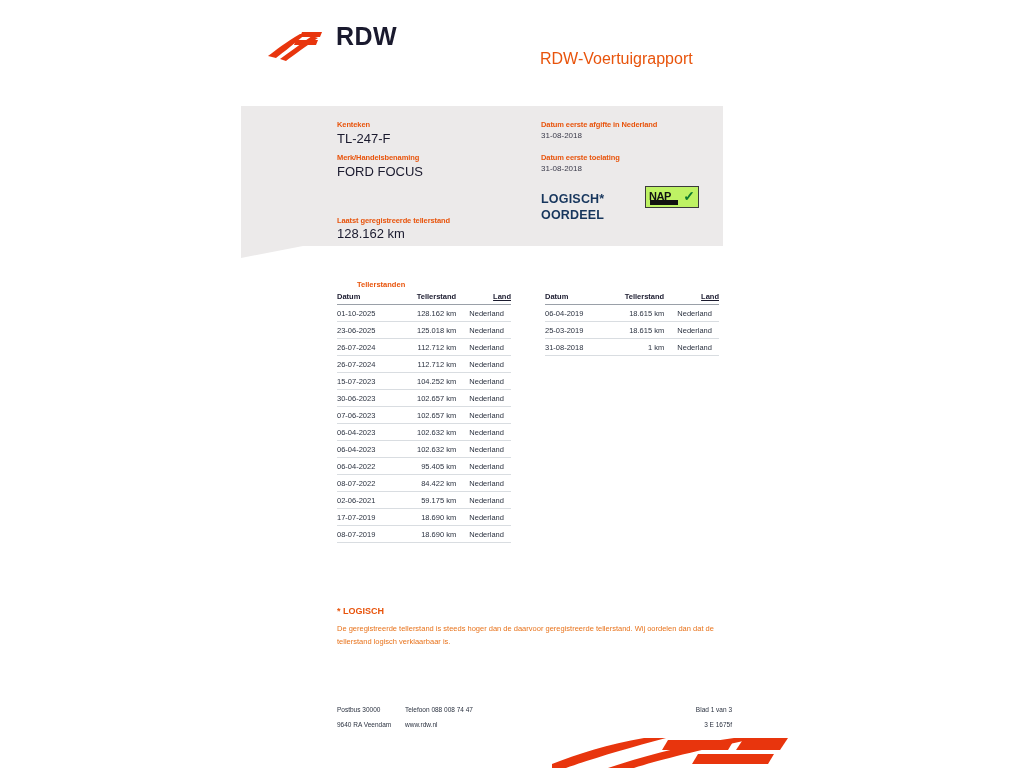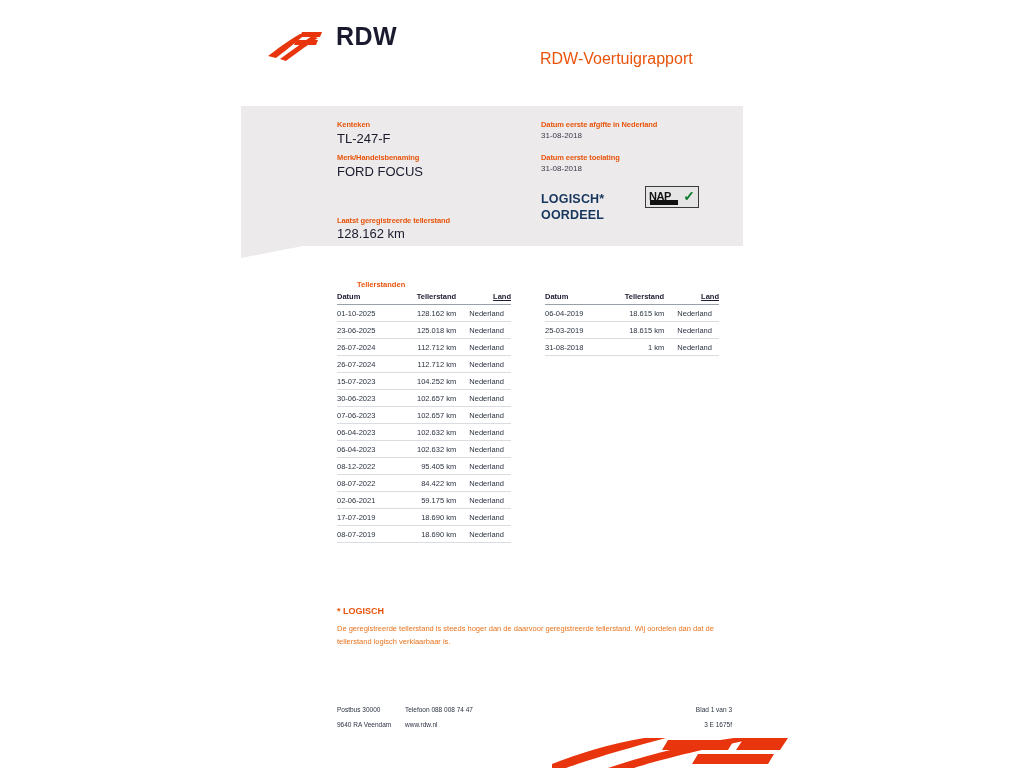--- a/index.html
+++ b/index.html
@@ -84,21 +84,20 @@
   }
 
   
   .panel {
     position: absolute;
     left: 241px;
     top: 106px;
     width: 482px;
     height: 140px;
     background: #eceaea;
-    padding-left: 20px;
   }
   .panel-notch {
     position: absolute;
     left: 241px;
     top: 246px;
     width: 0;
     height: 0;
     border-top: 12px solid #eceaea;
     border-right: 62px solid transparent;
   }
@@ -128,21 +127,21 @@
     color: #17365d;
     line-height: 16px;
     letter-spacing: 0.2px;
   }
   .nap-badge {
     position: absolute;
     left: 645px;
     top: 186px;
     width: 54px;
     height: 22px;
-    background: #e5e5e5;
+    background: #bef264;
     border: 1px solid #3b3b3b;
     box-sizing: border-box;
   }
   .nap-badge .nap-text {
     position: absolute;
     left: 3px;
     top: 3px;
     font-size: 11px;
     font-weight: bold;
     color: #111111;
@@ -360,21 +359,21 @@
           <td class="c-datum">06-04-2023</td>
           <td class="c-stand">102.632 km</td>
           <td class="c-land">Nederland</td>
         </tr>
         <tr>
           <td class="c-datum">06-04-2023</td>
           <td class="c-stand">102.632 km</td>
           <td class="c-land">Nederland</td>
         </tr>
         <tr>
-          <td class="c-datum">08-12-2022</td>
+          <td class="c-datum">06-04-2022</td>
           <td class="c-stand">95.405 km</td>
           <td class="c-land">Nederland</td>
         </tr>
         <tr>
           <td class="c-datum">08-07-2022</td>
           <td class="c-stand">84.422 km</td>
           <td class="c-land">Nederland</td>
         </tr>
         <tr>
           <td class="c-datum">02-06-2021</td>

